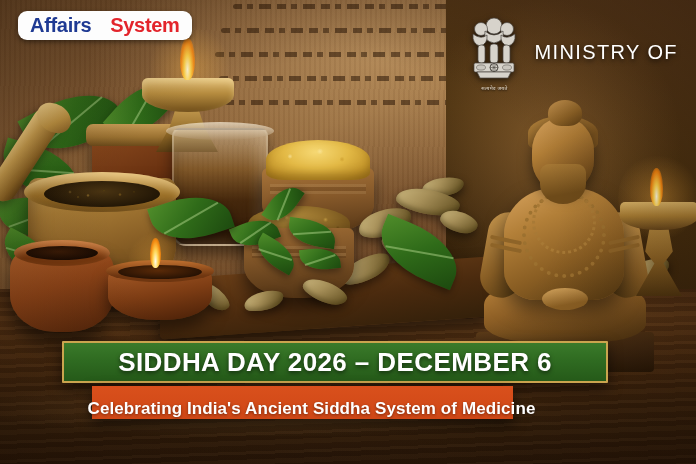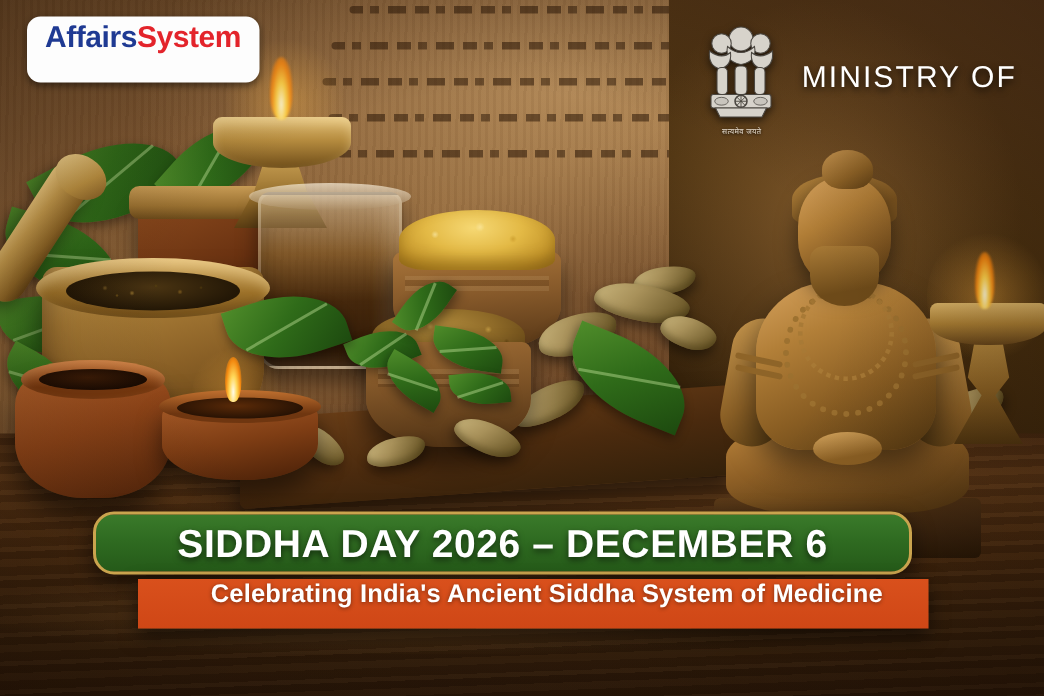--- a/index.html
+++ b/index.html
@@ -381,26 +381,27 @@
   .bd3{left:138px;top:146px;width:32px;transform:rotate(-12deg);}
   .bd4{left:138px;top:154px;width:32px;transform:rotate(-12deg);}
   .st-plinth{
     position:absolute;left:6px;top:240px;width:178px;height:40px;border-radius:4px;
     background:linear-gradient(175deg,#5b3a18,#3d2610 60%,#271706);
   }
 
   
   .logo{
     position:absolute;left:18px;top:11px;
-    padding:4px 12px 20px;
+    padding:4px 12px 5px;
     background:#fdfdfd;
     border-radius:9px;
     box-shadow:0 2px 5px rgba(0,0,0,.45);
     display:flex;
     z-index:30;
+    gap:19px;
   }
   .logo span{font-size:20px;font-weight:bold;letter-spacing:-.3px;line-height:1;}
   .logo .a{color:#1f3a93;}
   .logo .c{color:#e3242b;}
 
   
   .ministry{
     position:absolute;right:18px;top:14px;
     display:flex;align-items:center;gap:12px;z-index:30;
   }
@@ -419,35 +420,35 @@
   .min-words .l2{
     font-size:33px;color:#fff;letter-spacing:.6px;font-weight:bold;margin-top:2px;
     text-shadow:0 2px 6px rgba(0,0,0,.8);
   }
 
   
   .green-banner{
     position:absolute;left:62px;top:341px;width:546px;height:42px;
     background:linear-gradient(180deg,#3a7a2a 0%,#2f6b21 45%,#255a19 100%);
     border:2px solid #caa44e;
-    border-radius:14px;
+    border-radius:1px;
     box-shadow:0 5px 14px rgba(0,0,0,.55);
     display:flex;align-items:center;justify-content:center;
     z-index:25;
   }
   .green-banner .txt{
     font-size:26px;font-weight:bold;color:#fff;letter-spacing:.4px;
     text-shadow:0 2px 4px rgba(0,0,0,.55);
     white-space:nowrap;
   }
   .orange-banner{
-    position:absolute;left:92px;top:386px;width:527px;height:33px;
+    position:absolute;left:92px;top:386px;width:421px;height:33px;
     background:linear-gradient(180deg,#e2582148 0%,#d9501c 0%,#cf4716 100%);
     box-shadow:0 5px 13px rgba(0,0,0,.55);
-    display:flex;align-items:flex-start;justify-content:center;
+    display:flex;align-items:flex-end;justify-content:center;
     z-index:25;
     padding-left:18px;
   }
   .orange-banner .txt{
     font-size:17px;font-weight:bold;color:#fff;letter-spacing:.1px;
     text-shadow:0 1px 3px rgba(0,0,0,.45);
     white-space:nowrap;
   }
 
   

